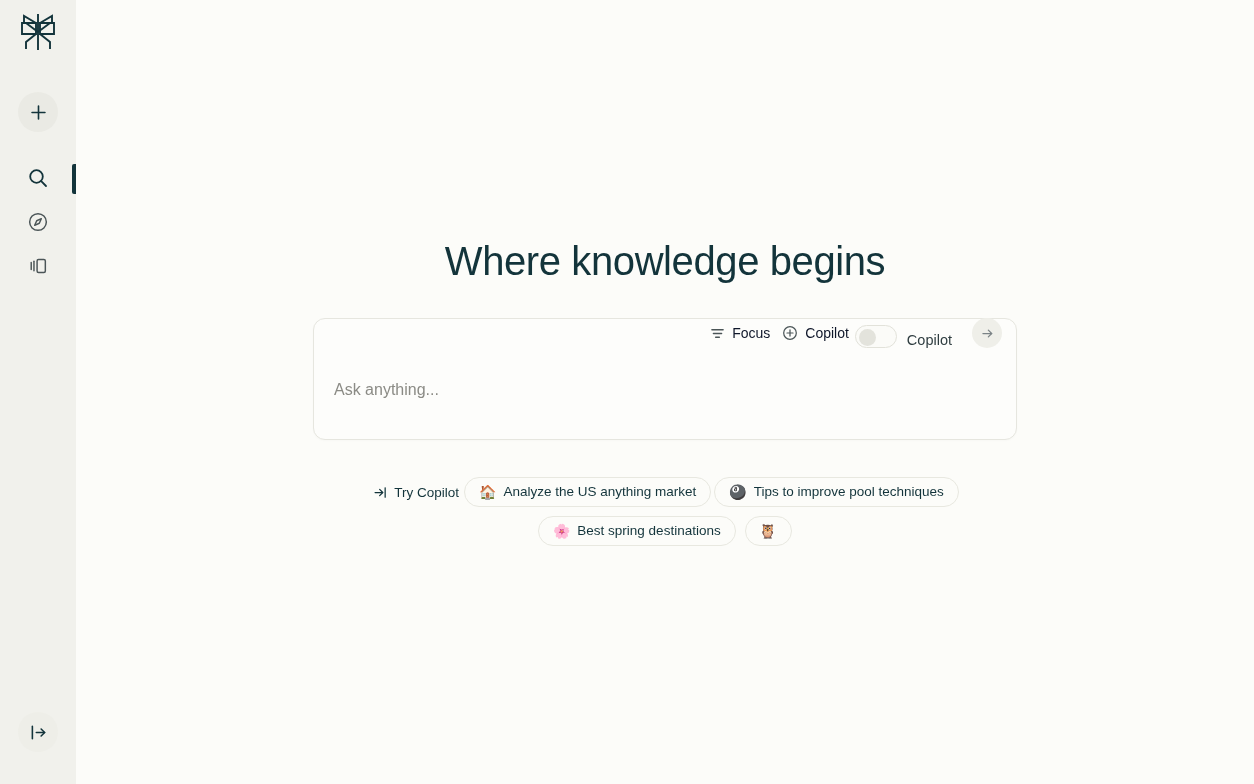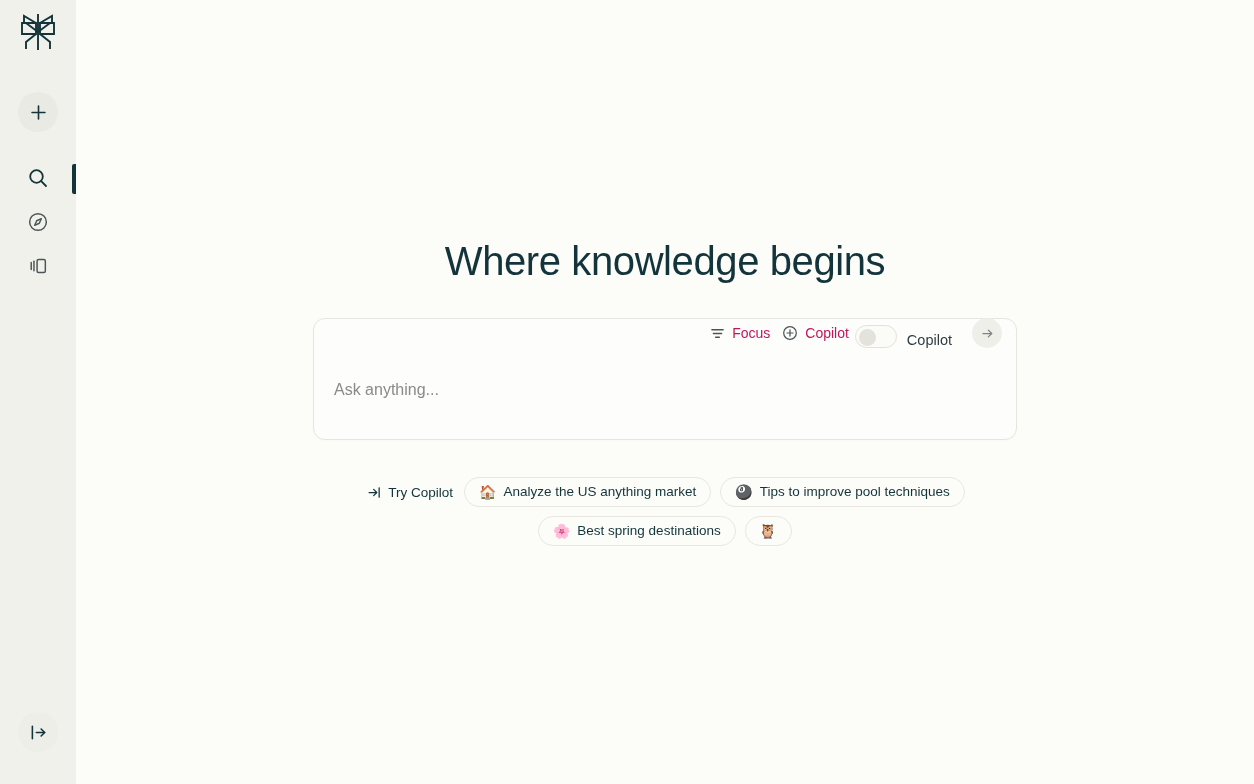--- a/index.html
+++ b/index.html
@@ -153,21 +153,21 @@
     align-items: center;
     padding: 0 14px 16px 20px;
     height: 44px;
   }
 
   .tool-btn {
     display: flex;
     align-items: center;
     gap: 7px;
     font-size: 14px;
-    color: #be185d;
+    color: #0f172a;
     background: transparent;
     border: none;
     font-family: "Liberation Sans", sans-serif;
     cursor: pointer;
     padding: 4px 6px;
     border-radius: 6px;
   }
 
   .toolbar-spacer { flex: 1; }
 
@@ -261,21 +261,21 @@
     width: 100%;
     display: flex;
     justify-content: center;
     gap: 9px;
   }
   .row1 {
     width: 100%;
     display: flex;
     justify-content: center;
     align-items: center;
-    gap: 9px;
+    gap: 3px;
   }
 </style>
 </head>
 <body>
 
 <div class="app">
 
   <aside class="sidebar">
 
     <div class="logo">

